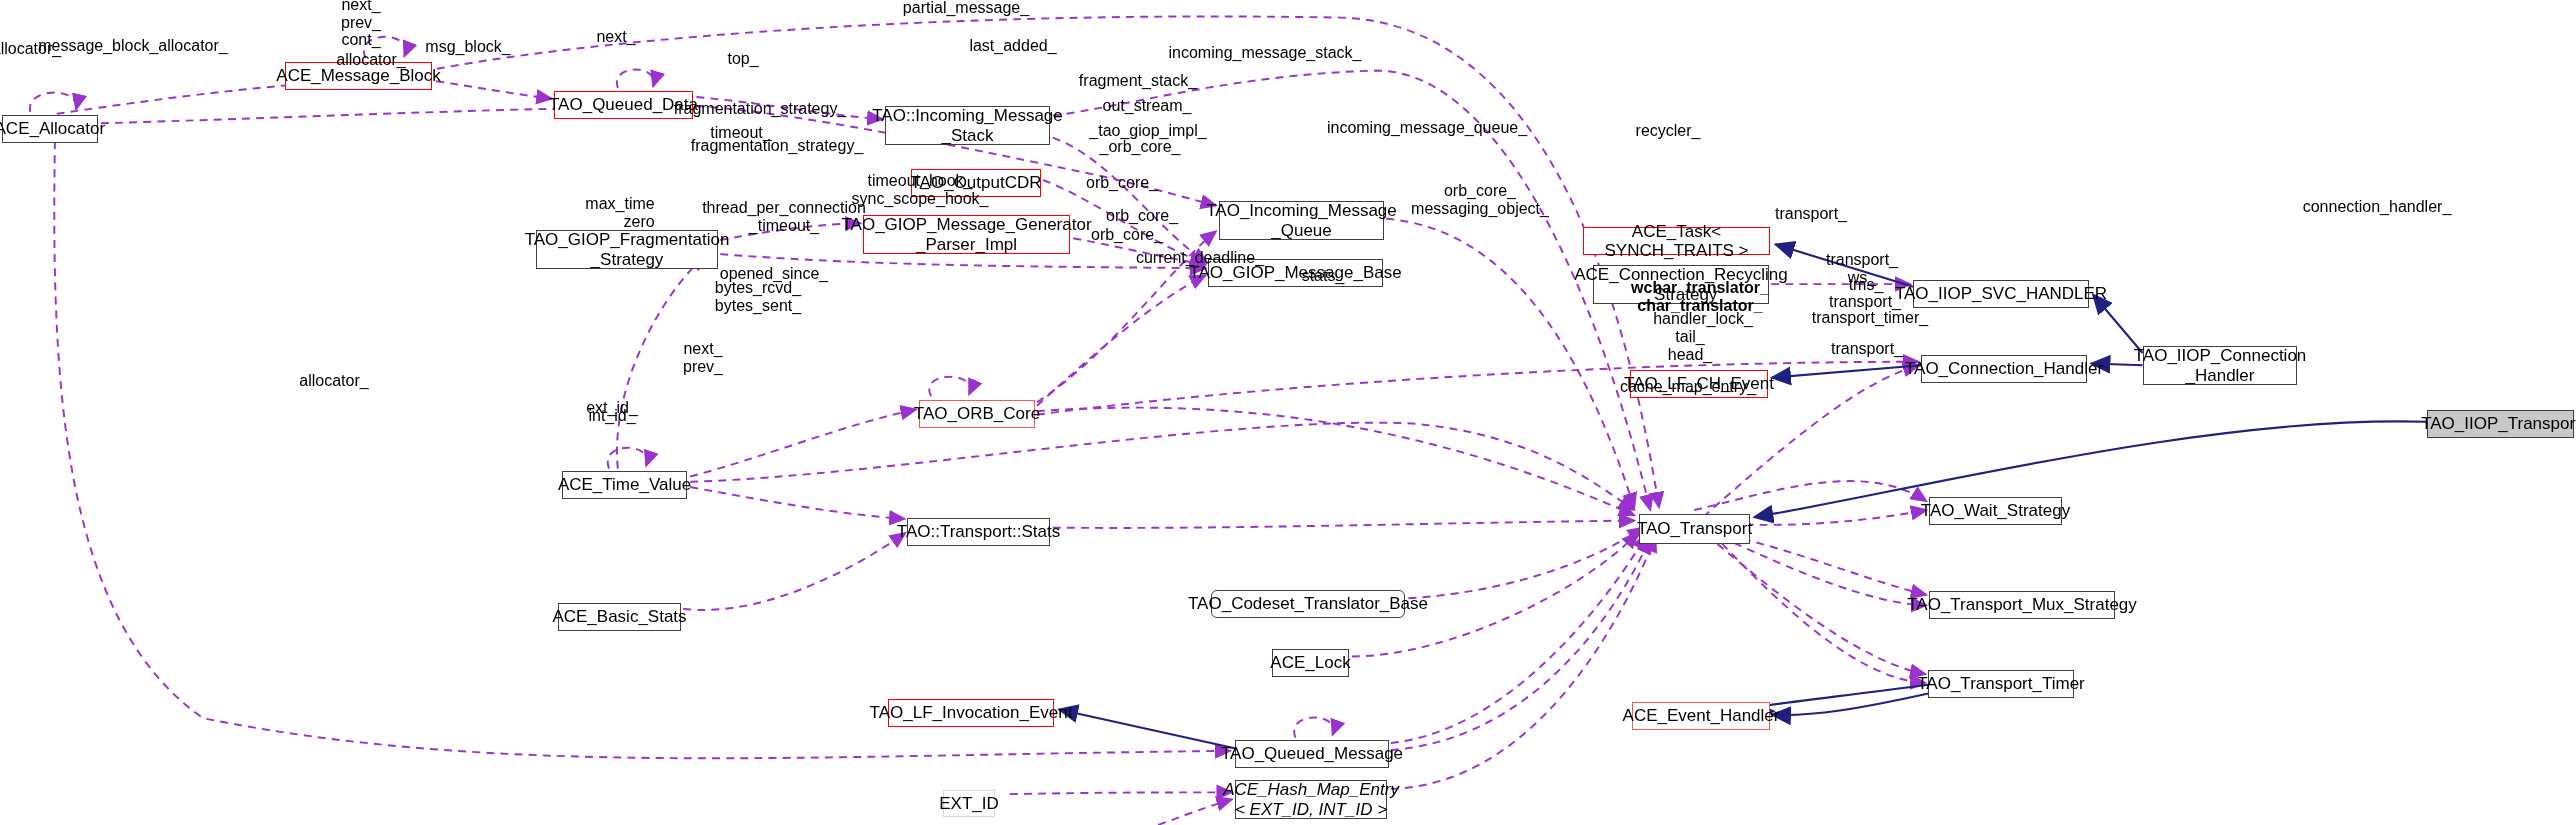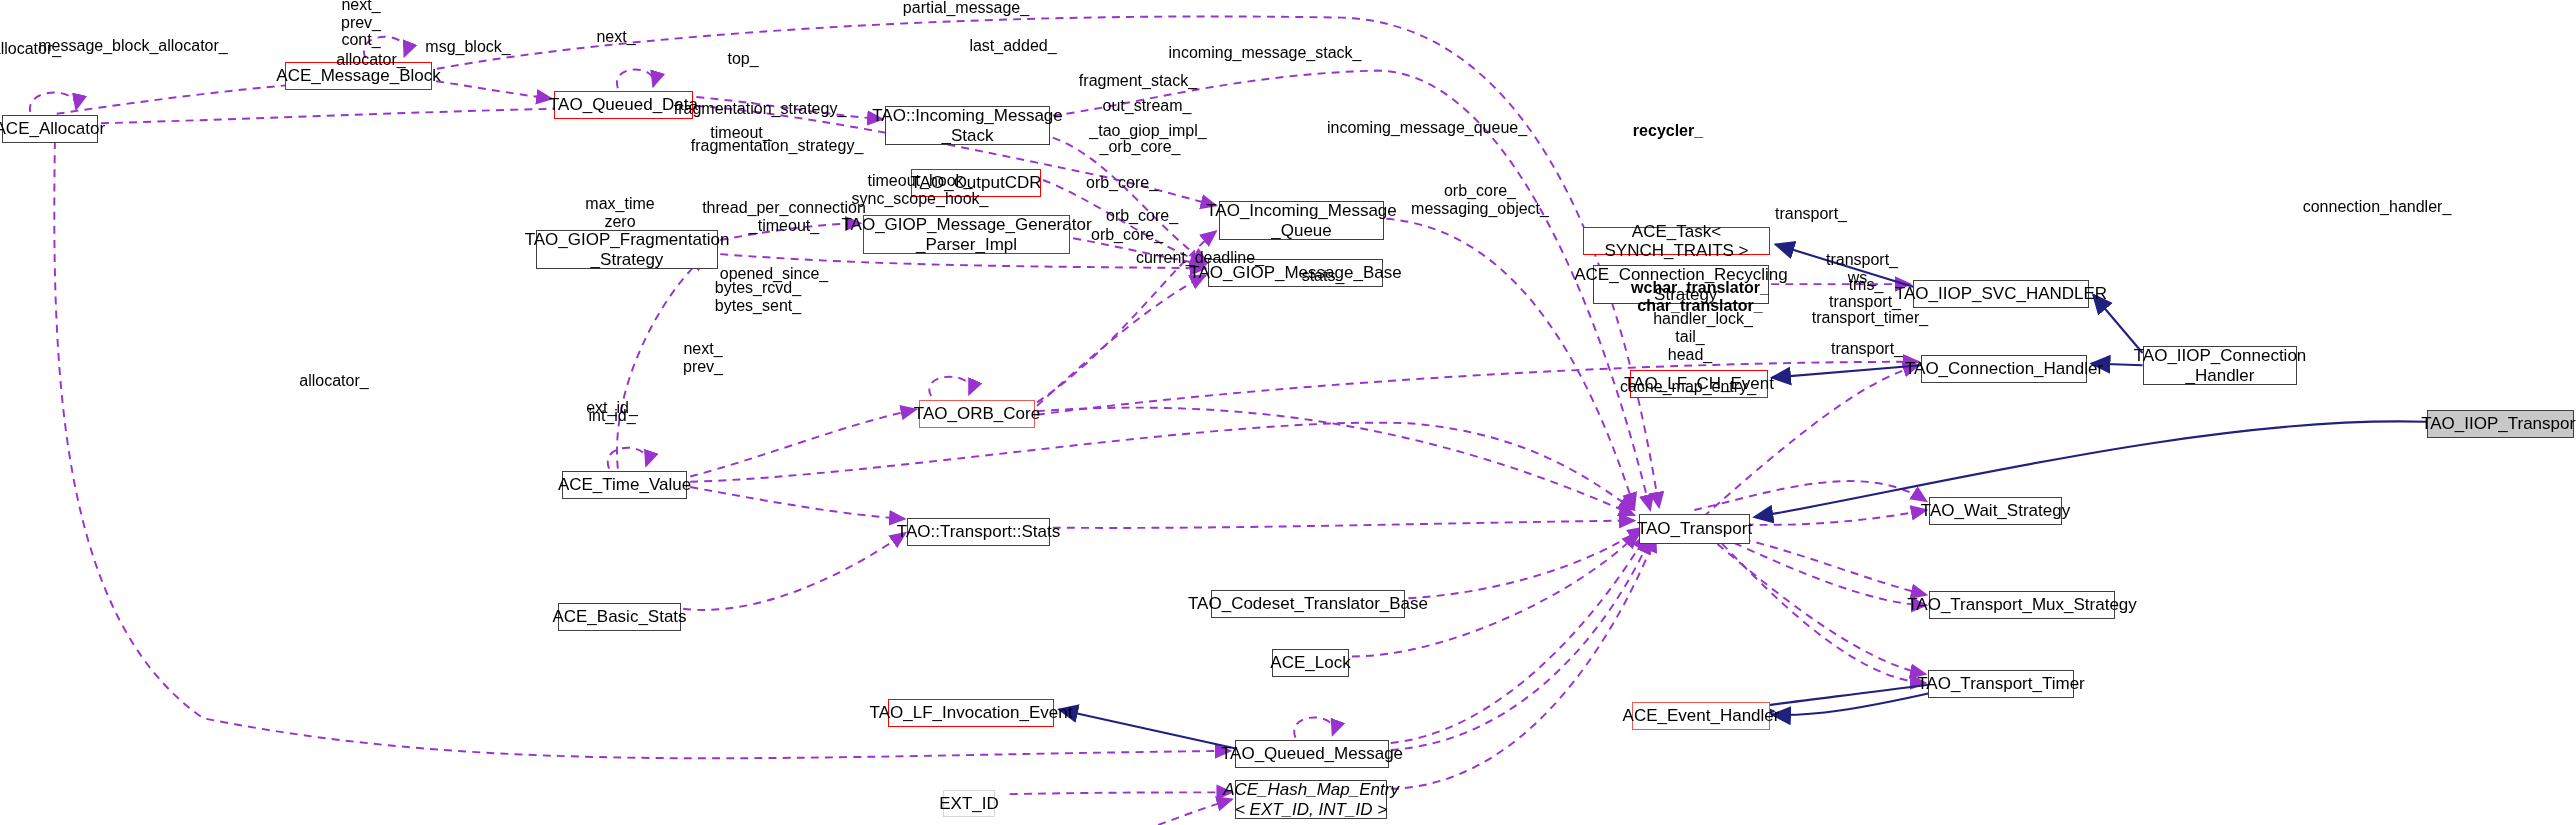--- a/index.html
+++ b/index.html
@@ -130,21 +130,21 @@
   <div class="node b-red" style="left:1630px;top:370px;width:138px;height:28px;">TAO_LF_CH_Event</div>
   <div class="node b-red2" style="left:919px;top:400px;width:116px;height:28px;text-align:center;">TAO_ORB_Core</div>
   <div class="node b-grey" style="left:562px;top:471px;width:125px;height:28px;">ACE_Time_Value</div>
   <div class="node b-grey" style="left:1639px;top:514px;width:111px;height:30px;">TAO_Transport</div>
   <div class="node b-grey" style="left:1929px;top:497px;width:133px;height:28px;">TAO_Wait_Strategy</div>
   <div class="node b-grey" style="left:1929px;top:591px;width:186px;height:28px;">TAO_Transport_Mux_Strategy</div>
   <div class="node b-grey" style="left:1928px;top:670px;width:146px;height:28px;">TAO_Transport_Timer</div>
   <div class="node b-red2" style="left:1632px;top:702px;width:138px;height:28px;">ACE_Event_Handler</div>
   <div class="node b-grey" style="left:907px;top:518px;width:143px;height:28px;">TAO::Transport::Stats</div>
   <div class="node b-grey" style="left:558px;top:603px;width:123px;height:28px;">ACE_Basic_Stats</div>
-  <div class="node b-grey" style="left:1211px;top:590px;width:194px;height:28px;">TAO_Codeset_Translator_Base</div>
+  <div class="node b-grey" style="left:1211px;top:590px;width:194px;height:28px;border-radius:6px;">TAO_Codeset_Translator_Base</div>
   <div class="node b-grey" style="left:1272px;top:649px;width:77px;height:28px;">ACE_Lock</div>
   <div class="node b-red" style="left:888px;top:699px;width:166px;height:28px;">TAO_LF_Invocation_Event</div>
   <div class="node b-grey" style="left:1235px;top:740px;width:154px;height:28px;">TAO_Queued_Message</div>
   <div class="node b-light" style="left:943px;top:790px;width:52px;height:26.5px;">EXT_ID</div>
 
   <div class="node b-grey" style="left:1235px;top:780px;width:152px;height:39px;font-style:italic;">ACE_Hash_Map_Entry
 &lt; EXT_ID, INT_ID &gt;</div>
 
   <div class="elabel" style="left:361px;top:22px;">next_
 prev_
@@ -157,31 +157,31 @@
   <div class="elabel" style="left:1013px;top:46px;">last_added_</div>
   <div class="elabel" style="left:1265px;top:53px;">incoming_message_stack_</div>
   <div class="elabel" style="left:371px;top:60px;">allocator_</div>
   <div class="elabel" style="left:743px;top:59px;">top_</div>
   <div class="elabel" style="left:1138px;top:81px;">fragment_stack_</div>
   <div class="elabel" style="left:1147px;top:106px;">out_stream_</div>
   <div class="elabel" style="left:760px;top:109px;">fragmentation_strategy_</div>
   <div class="elabel" style="left:741px;top:133px;">timeout_</div>
   <div class="elabel" style="left:1148px;top:131px;">_tao_giop_impl_</div>
   <div class="elabel" style="left:1427px;top:128px;">incoming_message_queue_</div>
-  <div class="elabel" style="left:1668px;top:131px;font-weight:bold;">recycler_</div>
+  <div class="elabel" style="left:1668px;top:131px;">recycler_</div>
   <div class="elabel" style="left:777px;top:146px;">fragmentation_strategy_</div>
   <div class="elabel" style="left:1140px;top:147px;">_orb_core_</div>
   <div class="elabel" style="left:2377px;top:207px;">connection_handler_</div>
   <div class="elabel" style="left:1122px;top:183px;">orb_core_</div>
   <div class="elabel" style="left:920px;top:190px;">timeout_hook_
 sync_scope_hook_</div>
   <div class="elabel" style="left:1480px;top:200px;">orb_core_
 messaging_object_</div>
   <div class="elabel" style="left:1811px;top:214px;">transport_</div>
-  <div class="elabel" style="left:620px;top:213px;">max_time
+  <div class="elabel" style="left:620px;top:213px;text-align:right;">max_time
 zero</div>
   <div class="elabel" style="left:1142px;top:216px;">orb_core_</div>
   <div class="elabel" style="left:784px;top:217px;">thread_per_connection
 _timeout_</div>
   <div class="elabel" style="left:1127px;top:235px;">orb_core_</div>
   <div class="elabel" style="left:1200px;top:258px;">current_deadline_</div>
   <div class="elabel" style="left:1862px;top:269px;">transport_
 ws_</div>
   <div class="elabel" style="left:1323px;top:276px;">stats_</div>
   <div class="elabel" style="left:774px;top:274px;">opened_since_</div>

